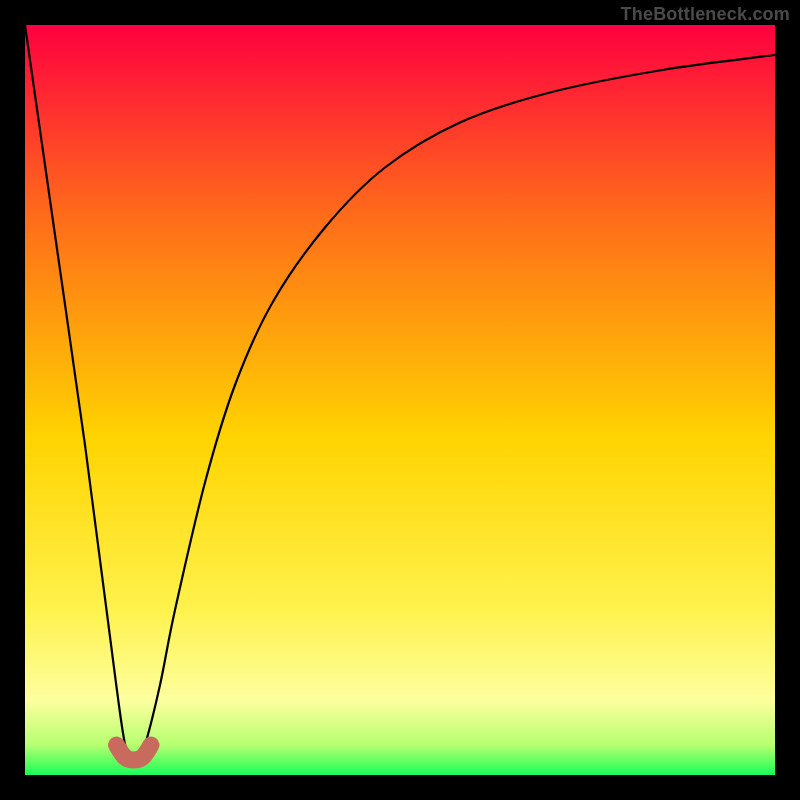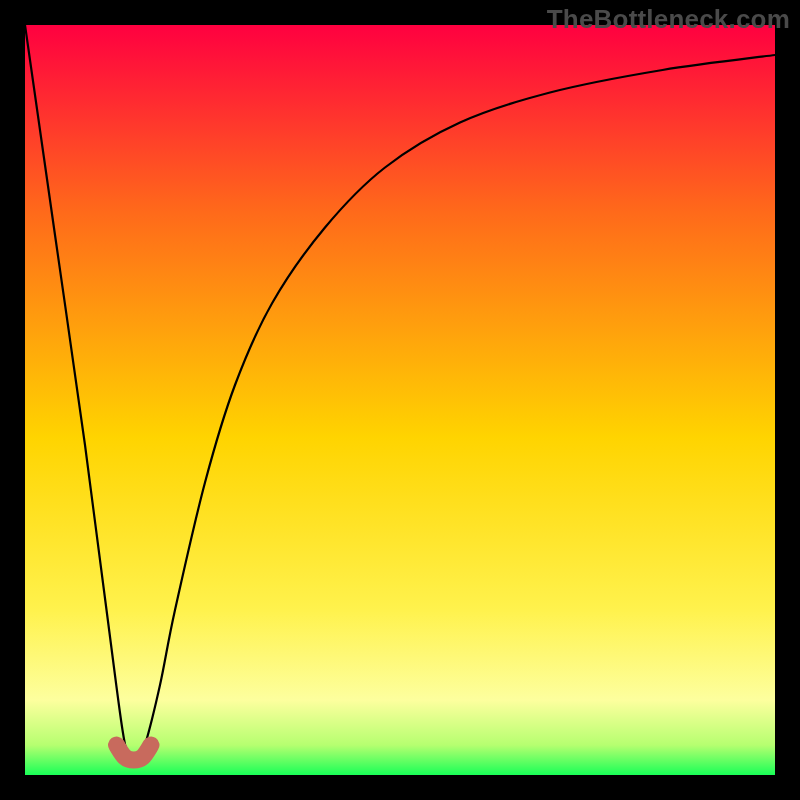--- a/index.html
+++ b/index.html
@@ -15,21 +15,21 @@
     width: 800px;
     height: 800px;
     background: #000;
     position: relative;
   }
   .watermark {
     position: absolute;
     top: 4px;
     right: 10px;
     color: #4a4a4a;
-    font-size: 26px;
+    font-size: 18px;
     font-weight: 600;
     letter-spacing: 0.2px;
     z-index: 5;
   }
   svg.plot {
     position: absolute;
     left: 25px;
     top: 25px;
     width: 750px;
     height: 750px;

